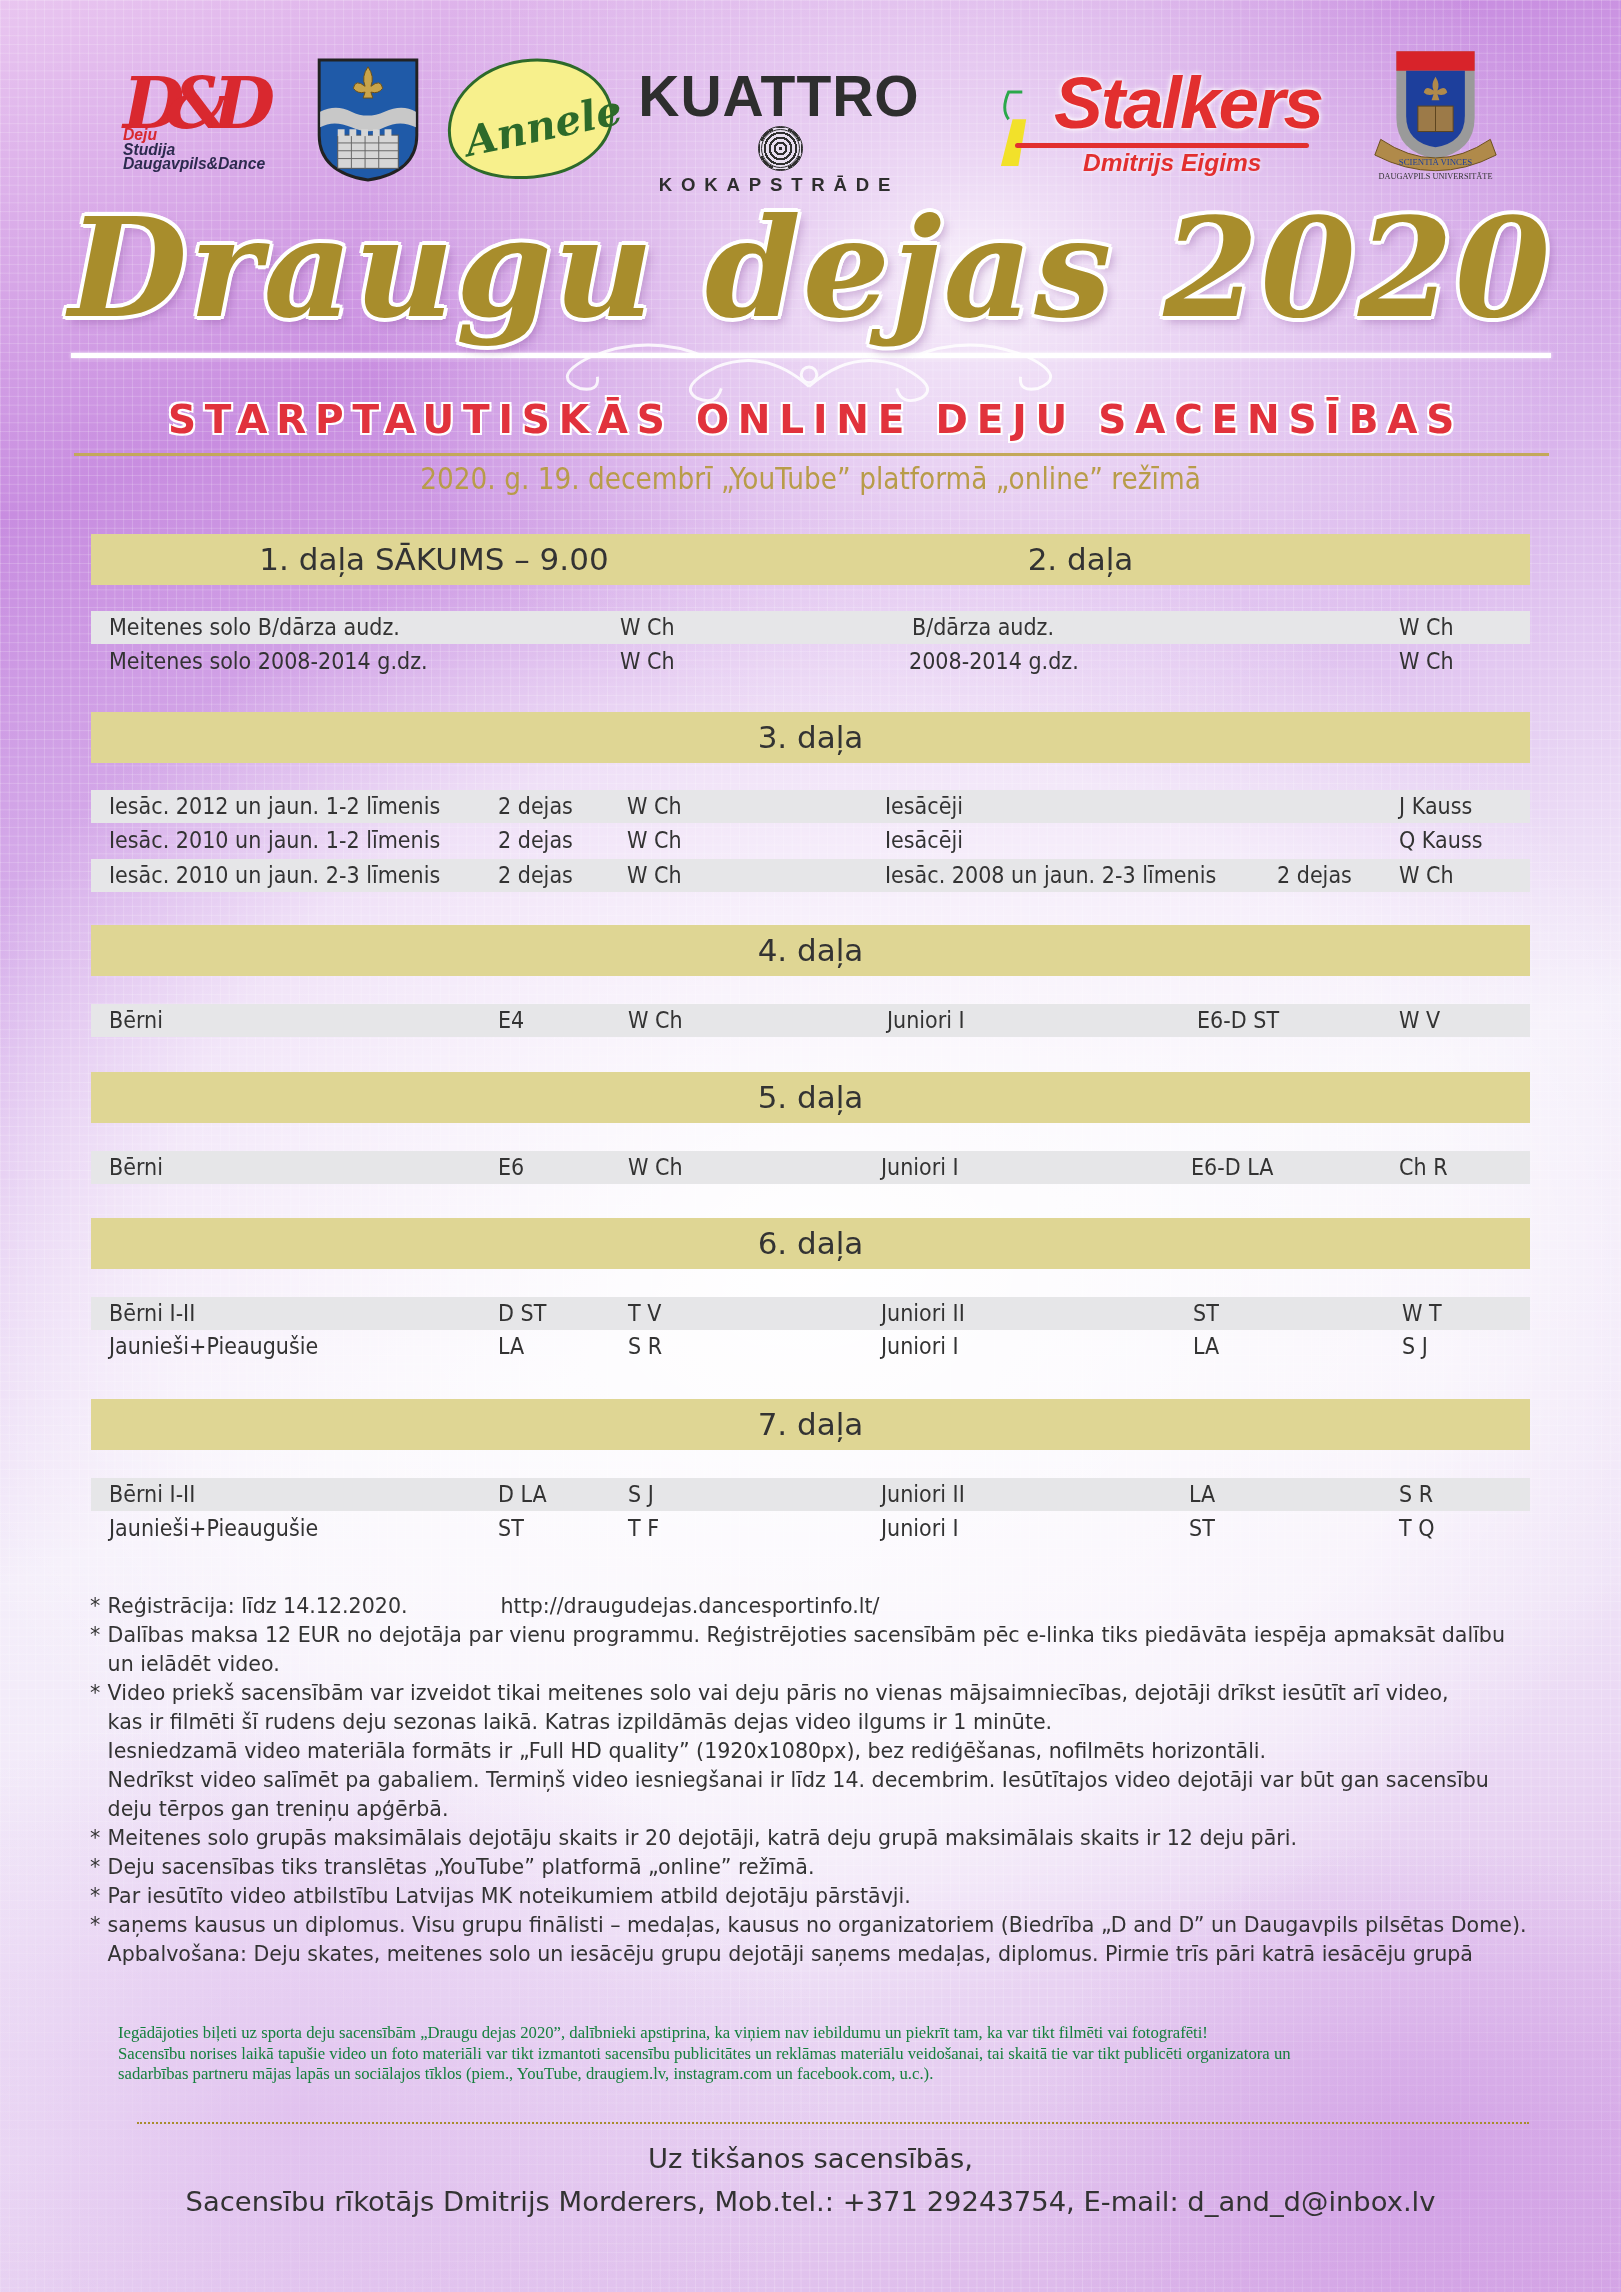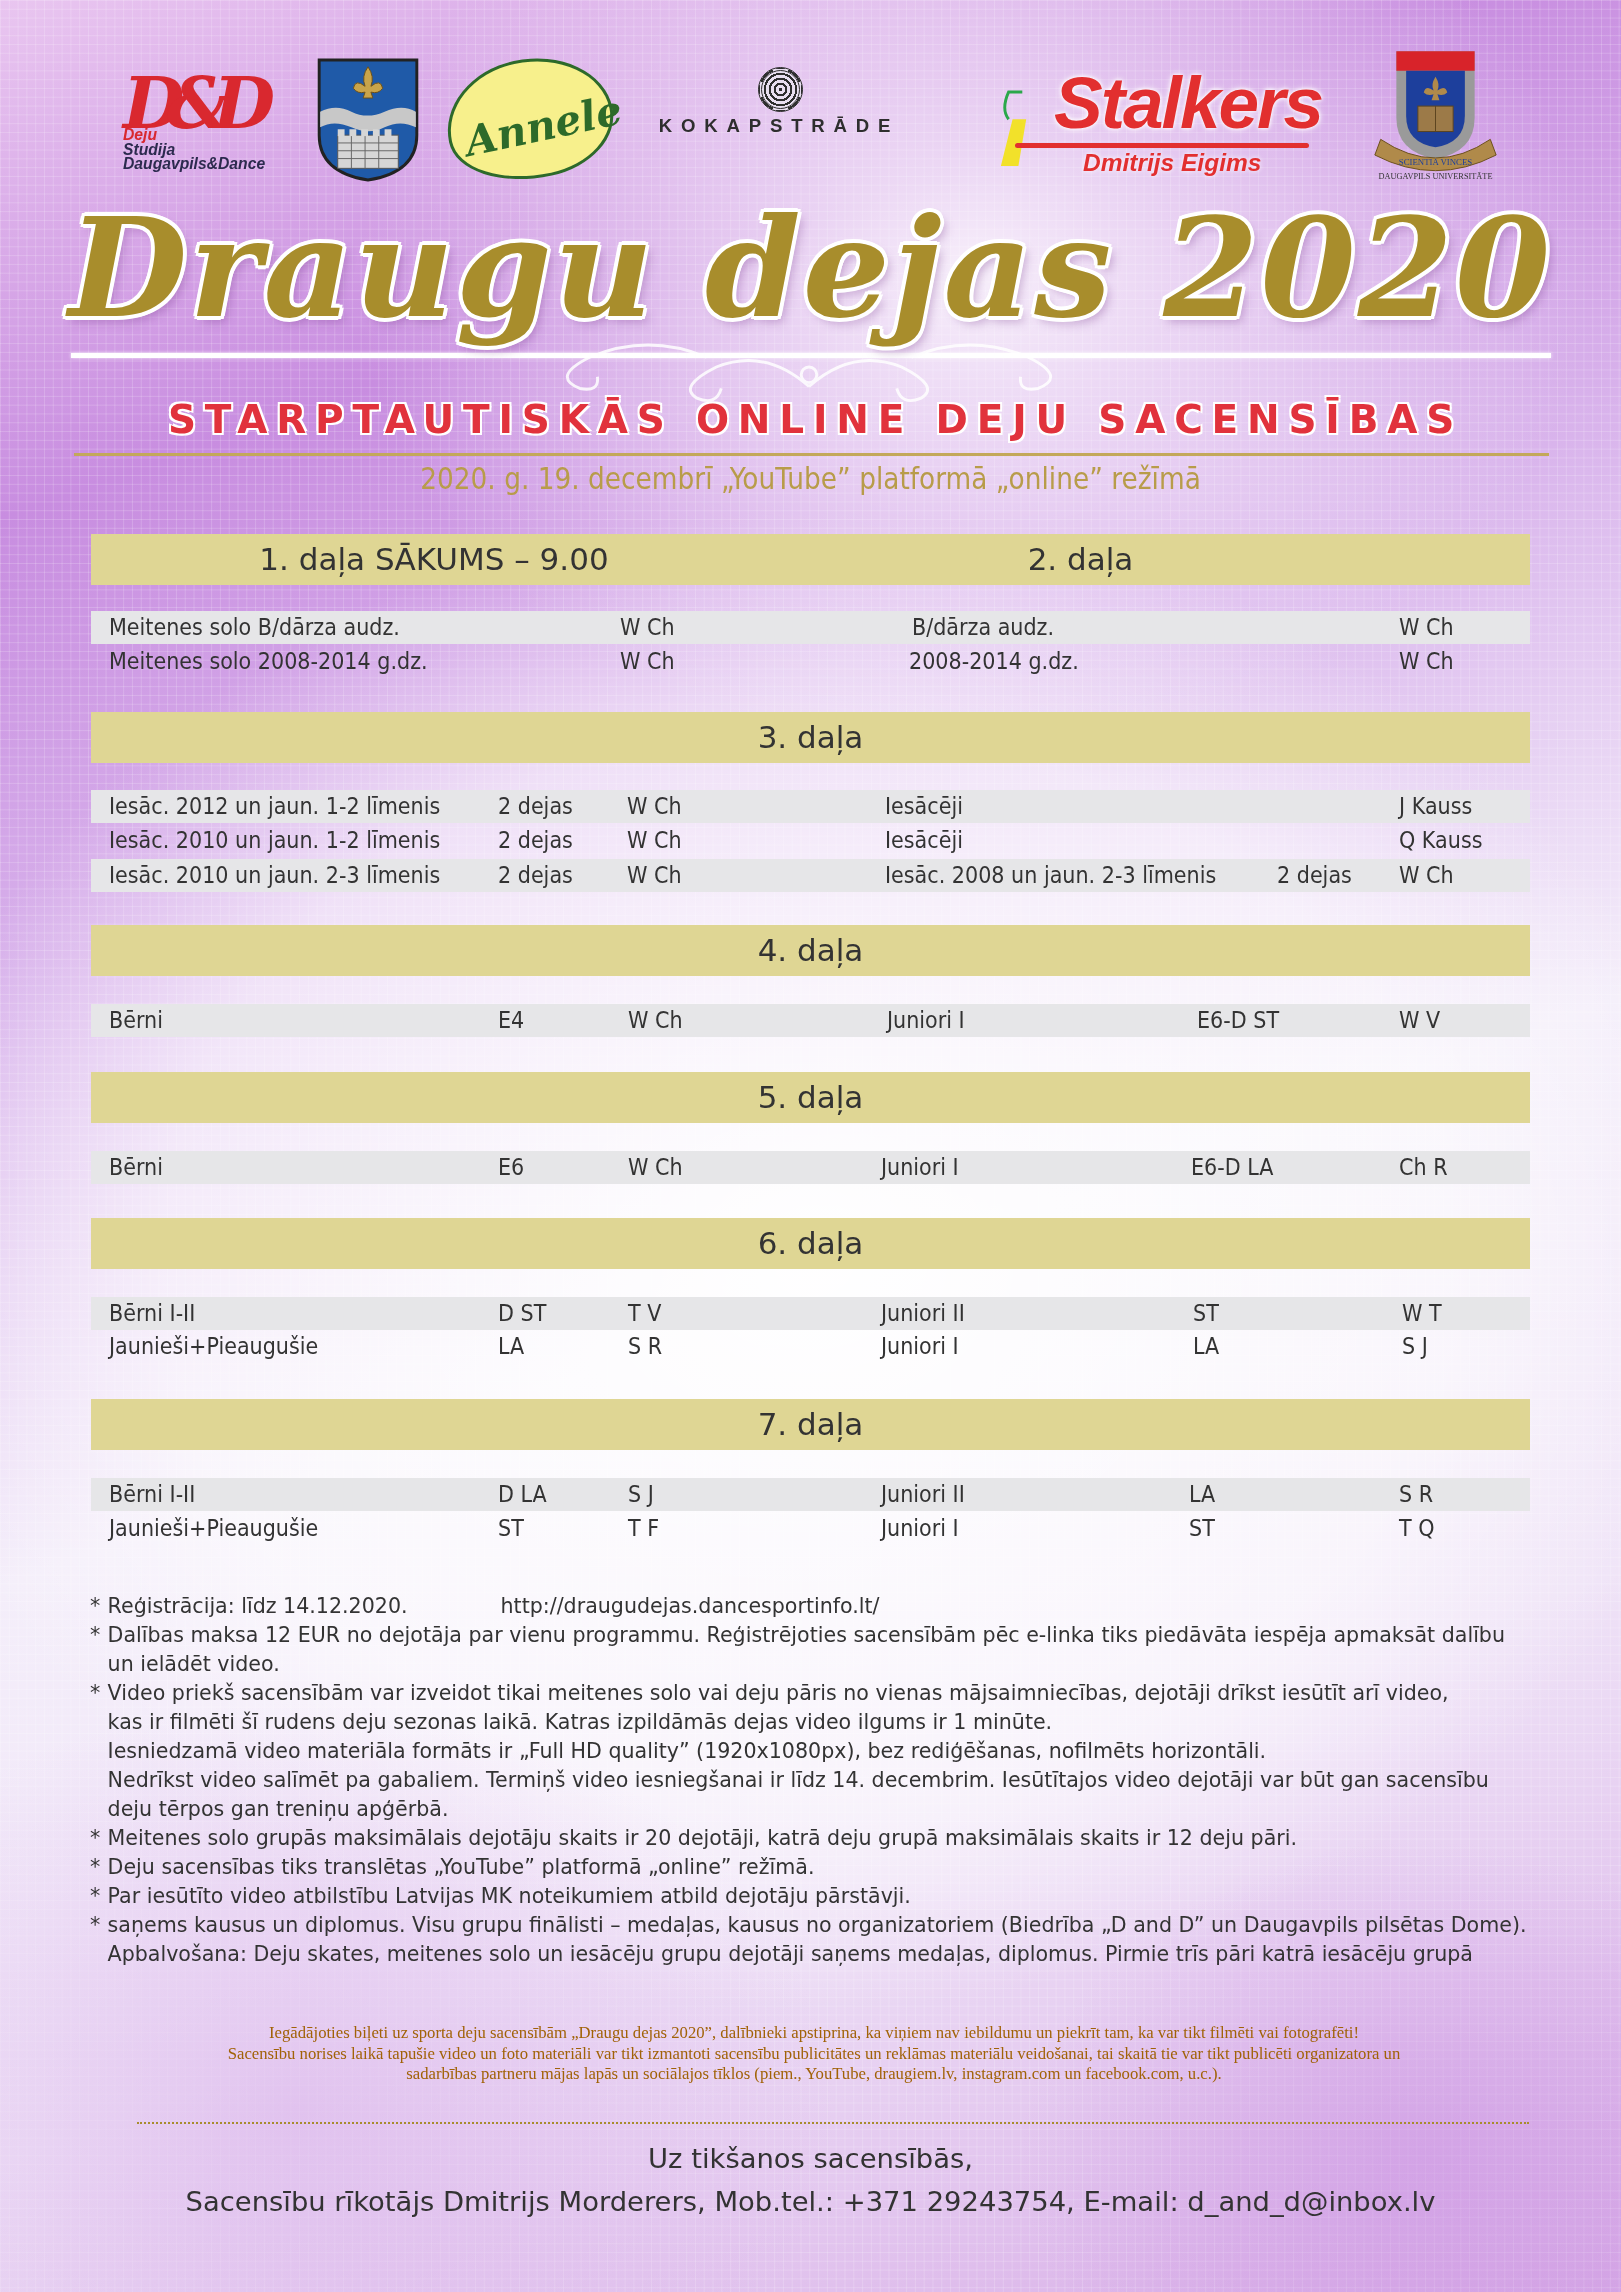--- a/index.html
+++ b/index.html
@@ -110,21 +110,21 @@
     position: absolute; left: 90px; top: 1592px; width: 1460px;
     font-family: "DejaVu Sans", sans-serif; font-size: 20.6px; line-height: 29px; color: #333;
   }
   .note { position: relative; padding-left: 17.6px; }
   .note .star { position: absolute; left: 0; top: 0; }
   .note .line { display: block; white-space: nowrap; }
   .note .line.url-line .url { margin-left: 93px; }
 
   .disclaimer {
     position: absolute; left: 118px; width: 1392px; top: 2023px;
-    text-align: center; font-family: "Liberation Serif", serif; font-size: 16.7px; line-height: 20.6px; color: #a16207;
+    text-align: left; font-family: "Liberation Serif", serif; font-size: 16.7px; line-height: 20.6px; color: #15803d;
   }
   .dotted-rule { position: absolute; top: 2122px; left: 137px; width: 1392px; border-top: 2.9px dotted #a88d2c; }
   .footer {
     position: absolute; left: 0; width: 1621px; top: 2137px; text-align: center;
     font-family: "DejaVu Sans", sans-serif; font-size: 27.4px; line-height: 43px; color: #333;
   }
 </style>
 </head>
 <body>
 
@@ -166,21 +166,21 @@
     </svg>
   </div>
 
   <div class="logo logo-annele">
     <div class="annele-oval"></div>
     <span class="annele-text">Annele</span>
   </div>
 
   <div class="logo logo-kuattro">
     <div>
-      <span class="kuattro-ring"></span>
+      <span class="kuattro-name">KUATTRO</span><span class="kuattro-ring"></span>
     </div>
     <div class="kuattro-sub">KOKAPSTRĀDE</div>
   </div>
 
   <div class="logo logo-stalkers">
     <svg class="stalkers-mark" viewBox="0 0 40 80">
       <path d="M28 2 L14 2 Q6 20 14 30" fill="none" stroke="#2aa84a" stroke-width="3"></path>
       <path d="M18 30 H32 L24 78 H6 Z" fill="#f2e12a"></path>
     </svg>
     <span class="stalkers-name">Stalkers</span>

